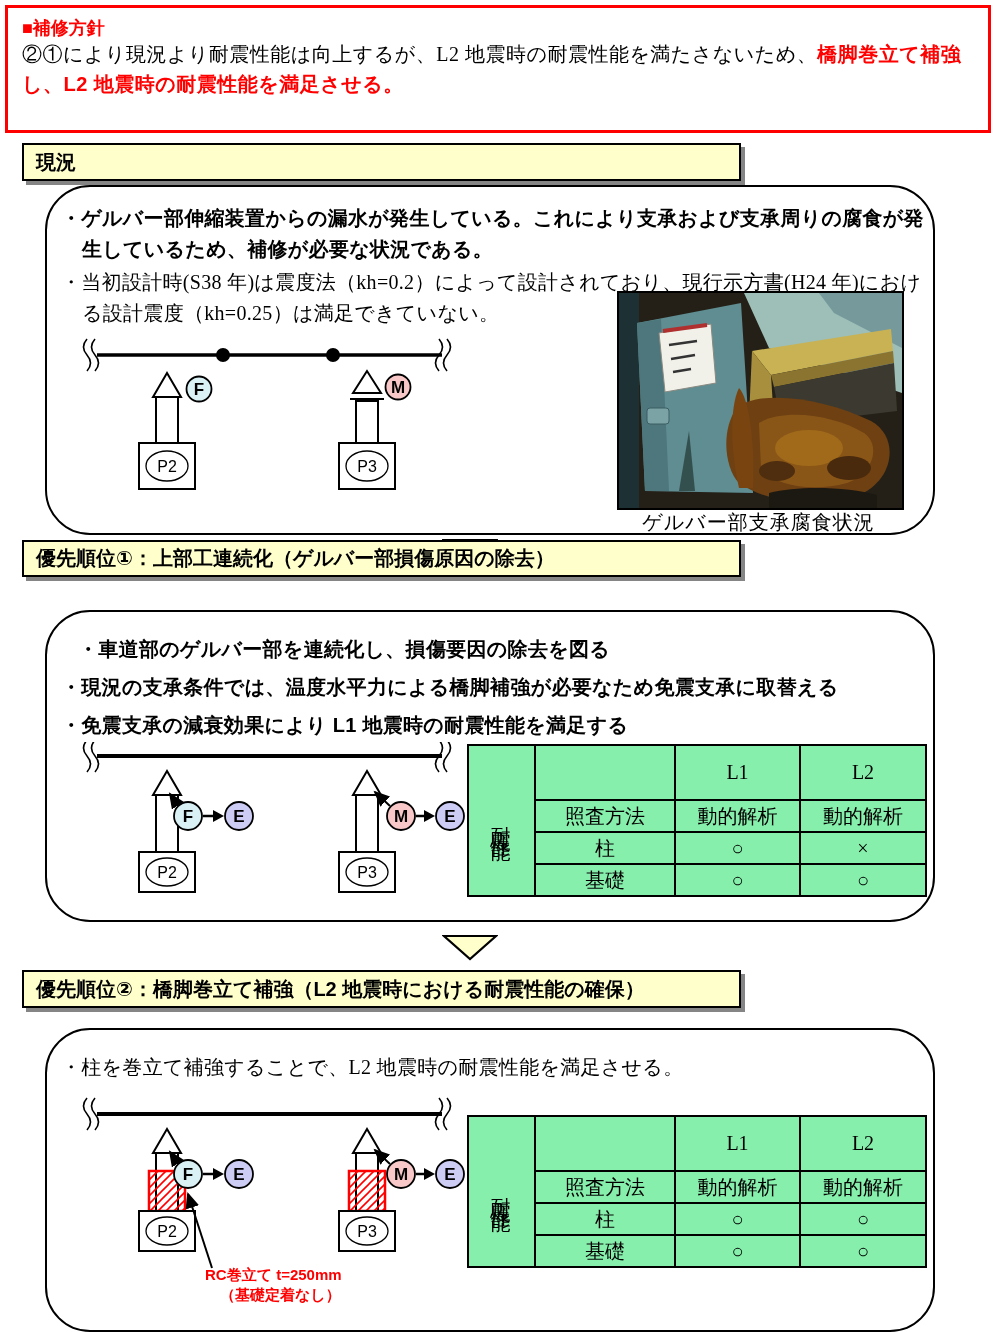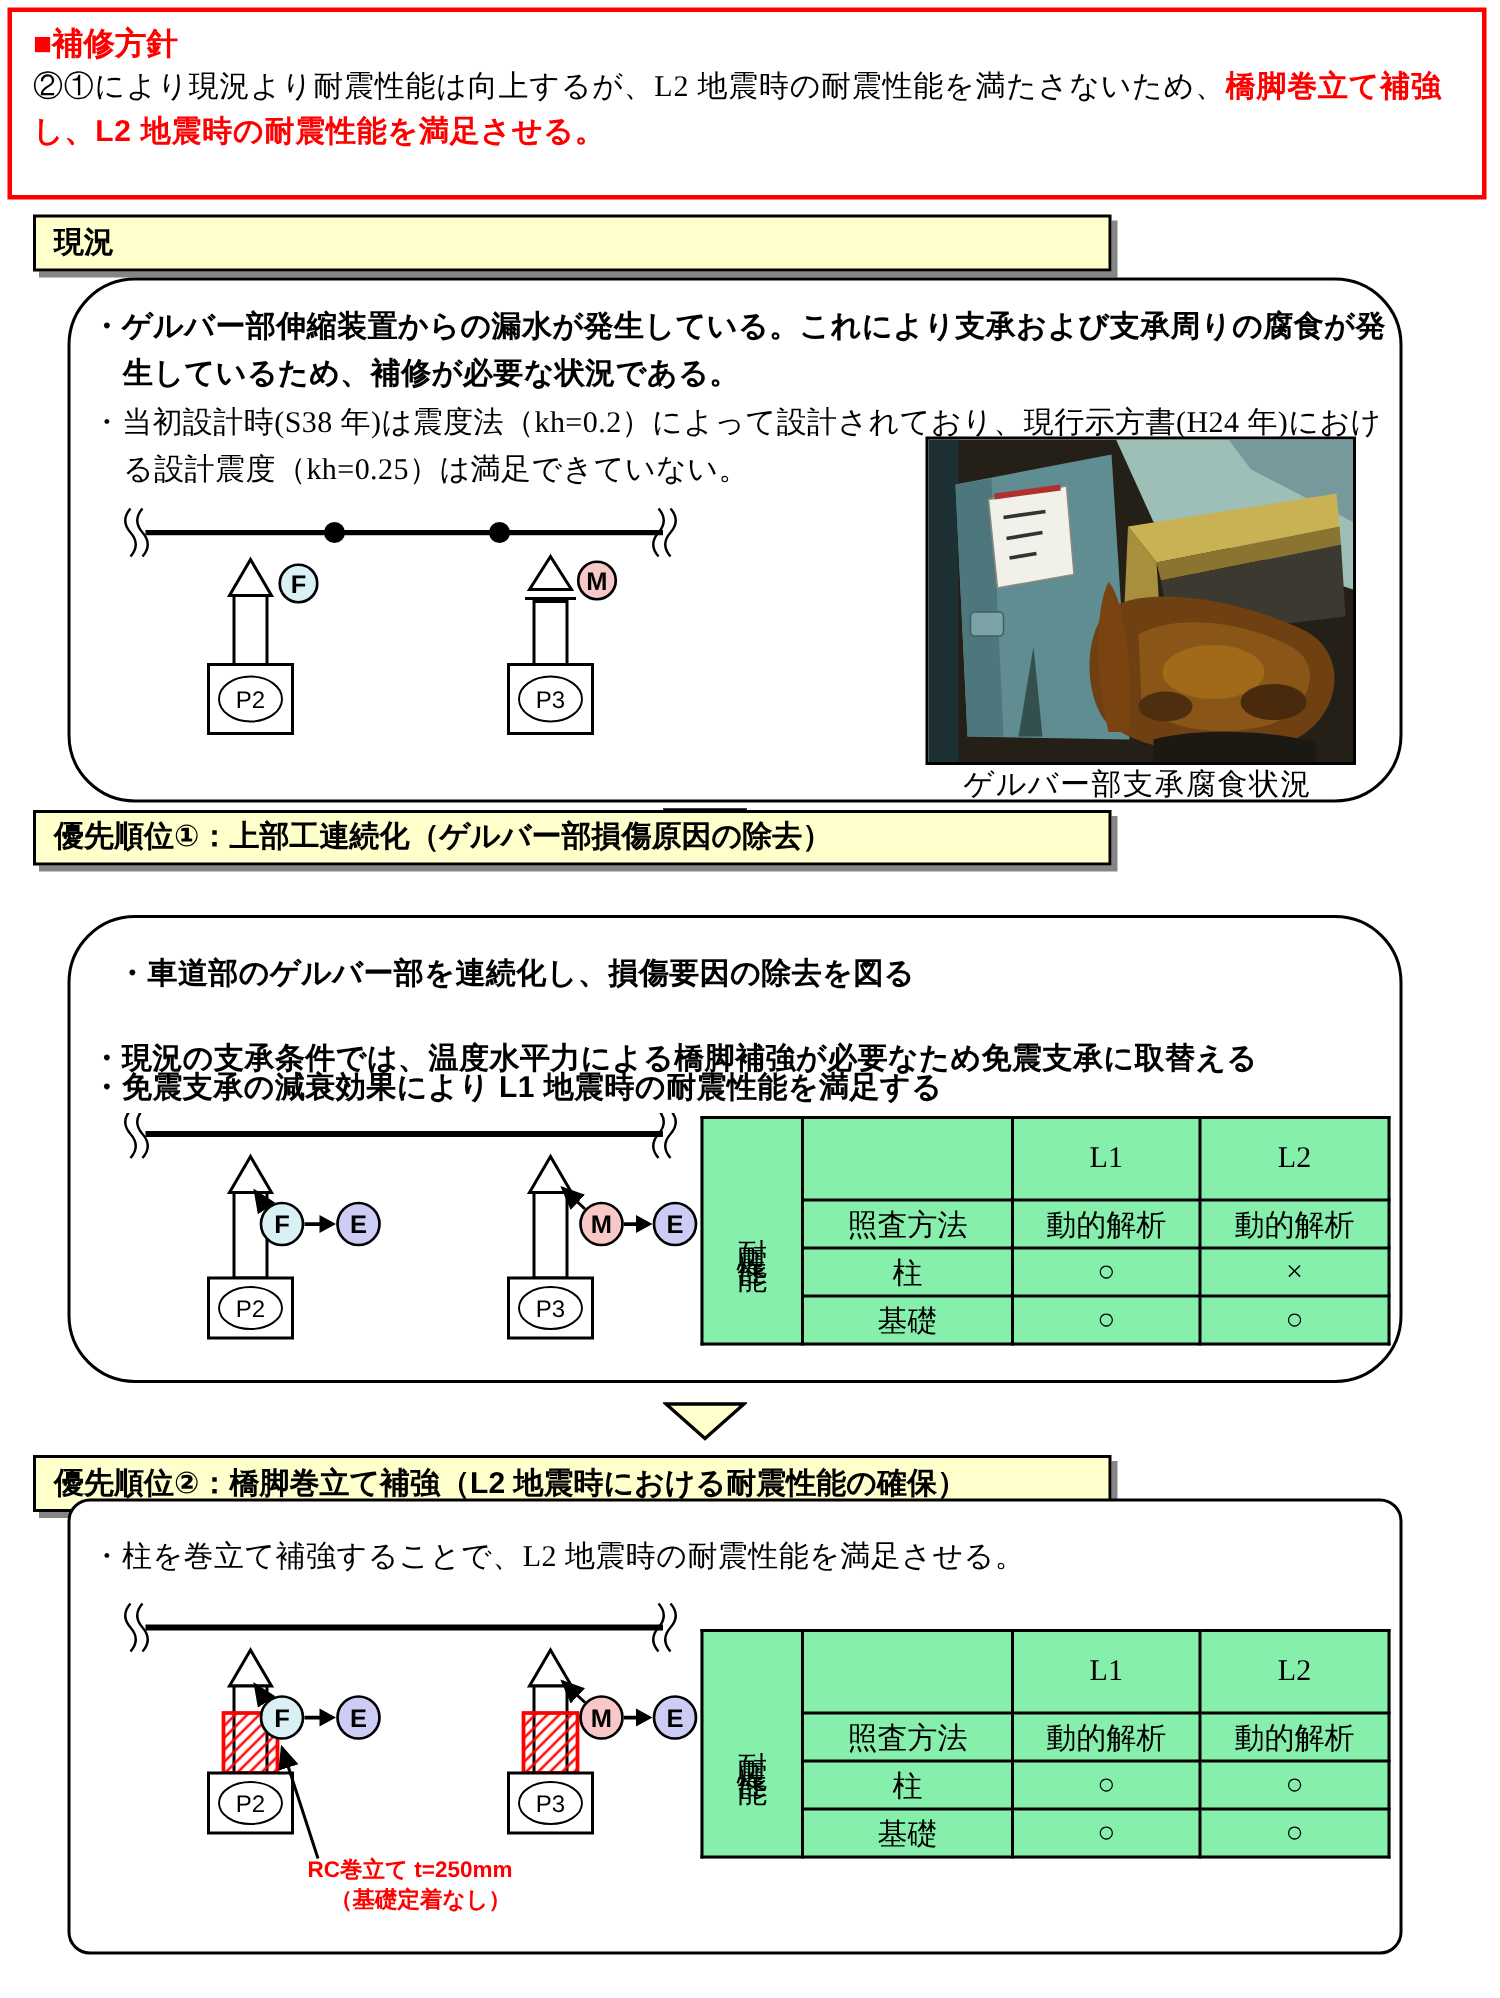--- a/index.html
+++ b/index.html
@@ -3,21 +3,21 @@
 <meta charset="utf-8">
 <style>
   html,body{margin:0;padding:0;background:#ffffff;}
   #page{position:relative;width:1000px;height:1332px;background:#fff;overflow:hidden;
         font-family:"Liberation Serif","DejaVu Serif",serif;color:#000;}
   .mincho{font-family:"Liberation Serif","DejaVu Serif",serif;}
 
   
   .policy-box{position:absolute;left:5px;top:5px;width:952px;height:102px;
     border:3px solid #ff0000;padding:8px 14px 12px 14px;background:#fff;}
-  .policy-title{color:#ff0000;font-weight:bold;font-size:21px;line-height:1.35;
+  .policy-title{color:#ff0000;font-weight:bold;font-size:18px;line-height:1.35;
     font-family:"Liberation Sans","DejaVu Sans",sans-serif;}
   .policy-line{font-size:20px;line-height:1.48;letter-spacing:.5px;}
   .em-red{color:#ff0000;font-weight:bold;font-family:"Liberation Sans","DejaVu Sans",sans-serif;}
 
   
   .bar{position:absolute;left:22px;width:703px;height:30px;background:#ffffcc;
     border:2px solid #000;box-shadow:4px 4px 0 #858585;
     font-family:"Liberation Sans","DejaVu Sans",sans-serif;
     font-weight:bold;font-size:20px;line-height:30px;padding-left:12px;}
 
@@ -124,21 +124,21 @@
   <svg class="abs" style="left:442px;top:538px;" width="56" height="27" viewBox="0 0 56 27">
     <polygon points="2,2 54,2 28,25" fill="#ffffcc" stroke="#000" stroke-width="2.2"></polygon>
   </svg>
 
   <div class="bar" style="top:540px;height:33px;line-height:33px;">
     <span>優先順位①：上部工連続化（ゲルバー部損傷原因の除去）</span>
   </div>
 
   <div class="round-box" style="top:610px;height:308px;">
     <div class="bullet b-gothic" style="left:31px;top:22px;width:850px;">・車道部のゲルバー部を連続化し、損傷要因の除去を図る</div>
-    <div class="bullet b-gothic" style="left:14px;top:60px;width:850px;margin-top:19px;">・現況の支承条件では、温度水平力による橋脚補強が必要なため免震支承に取替える</div>
+    <div class="bullet b-gothic" style="left:14px;top:60px;width:850px;">・現況の支承条件では、温度水平力による橋脚補強が必要なため免震支承に取替える</div>
     <div class="bullet b-gothic" style="left:14px;top:98px;width:850px;">・免震支承の減衰効果により L1 地震時の耐震性能を満足する</div>
 
     <svg class="abs" style="left:10px;top:130px;" width="420" height="165" viewBox="0 0 420 165">
       <defs>
         <marker id="ah2" markerWidth="9" markerHeight="8" refX="7" refY="3.5" orient="auto">
           <path d="M0,0 L8,3.5 L0,7 Z" fill="#000"></path>
         </marker>
       </defs>
       <line x1="40" y1="14" x2="385" y2="14" stroke="#000" stroke-width="4"></line>
       <path d="M30,-2 q-7,8 0,16 q7,8 0,16 M38,-2 q-7,8 0,16 q7,8 0,16" fill="none" stroke="#000" stroke-width="1.6"></path>
@@ -207,21 +207,21 @@
   </div>
 
   <svg class="abs" style="left:442px;top:934px;" width="56" height="27" viewBox="0 0 56 27">
     <polygon points="2,2 54,2 28,25" fill="#ffffcc" stroke="#000" stroke-width="2.2"></polygon>
   </svg>
 
   <div class="bar" style="top:970px;height:34px;line-height:34px;">
     <span>優先順位②：橋脚巻立て補強（L2 地震時における耐震性能の確保）</span>
   </div>
 
-  <div class="round-box" style="top:999px;height:300px;border-radius:15px;">
+  <div class="round-box" style="top:1028px;height:300px;">
     <div class="bullet mincho" style="left:14px;top:22px;width:850px;">・柱を巻立て補強することで、L2 地震時の耐震性能を満足させる。</div>
 
     <svg class="abs" style="left:10px;top:66px;" width="420" height="228" viewBox="0 0 420 228">
       <defs>
         <marker id="ah3" markerWidth="9" markerHeight="8" refX="7" refY="3.5" orient="auto">
           <path d="M0,0 L8,3.5 L0,7 Z" fill="#000"></path>
         </marker>
         <pattern id="hatch" width="8" height="8" patternUnits="userSpaceOnUse">
           <path d="M-1,1 l2,-2 M0,8 l8,-8 M7,9 l2,-2" stroke="#ff0000" stroke-width="1.6"></path>
         </pattern>

